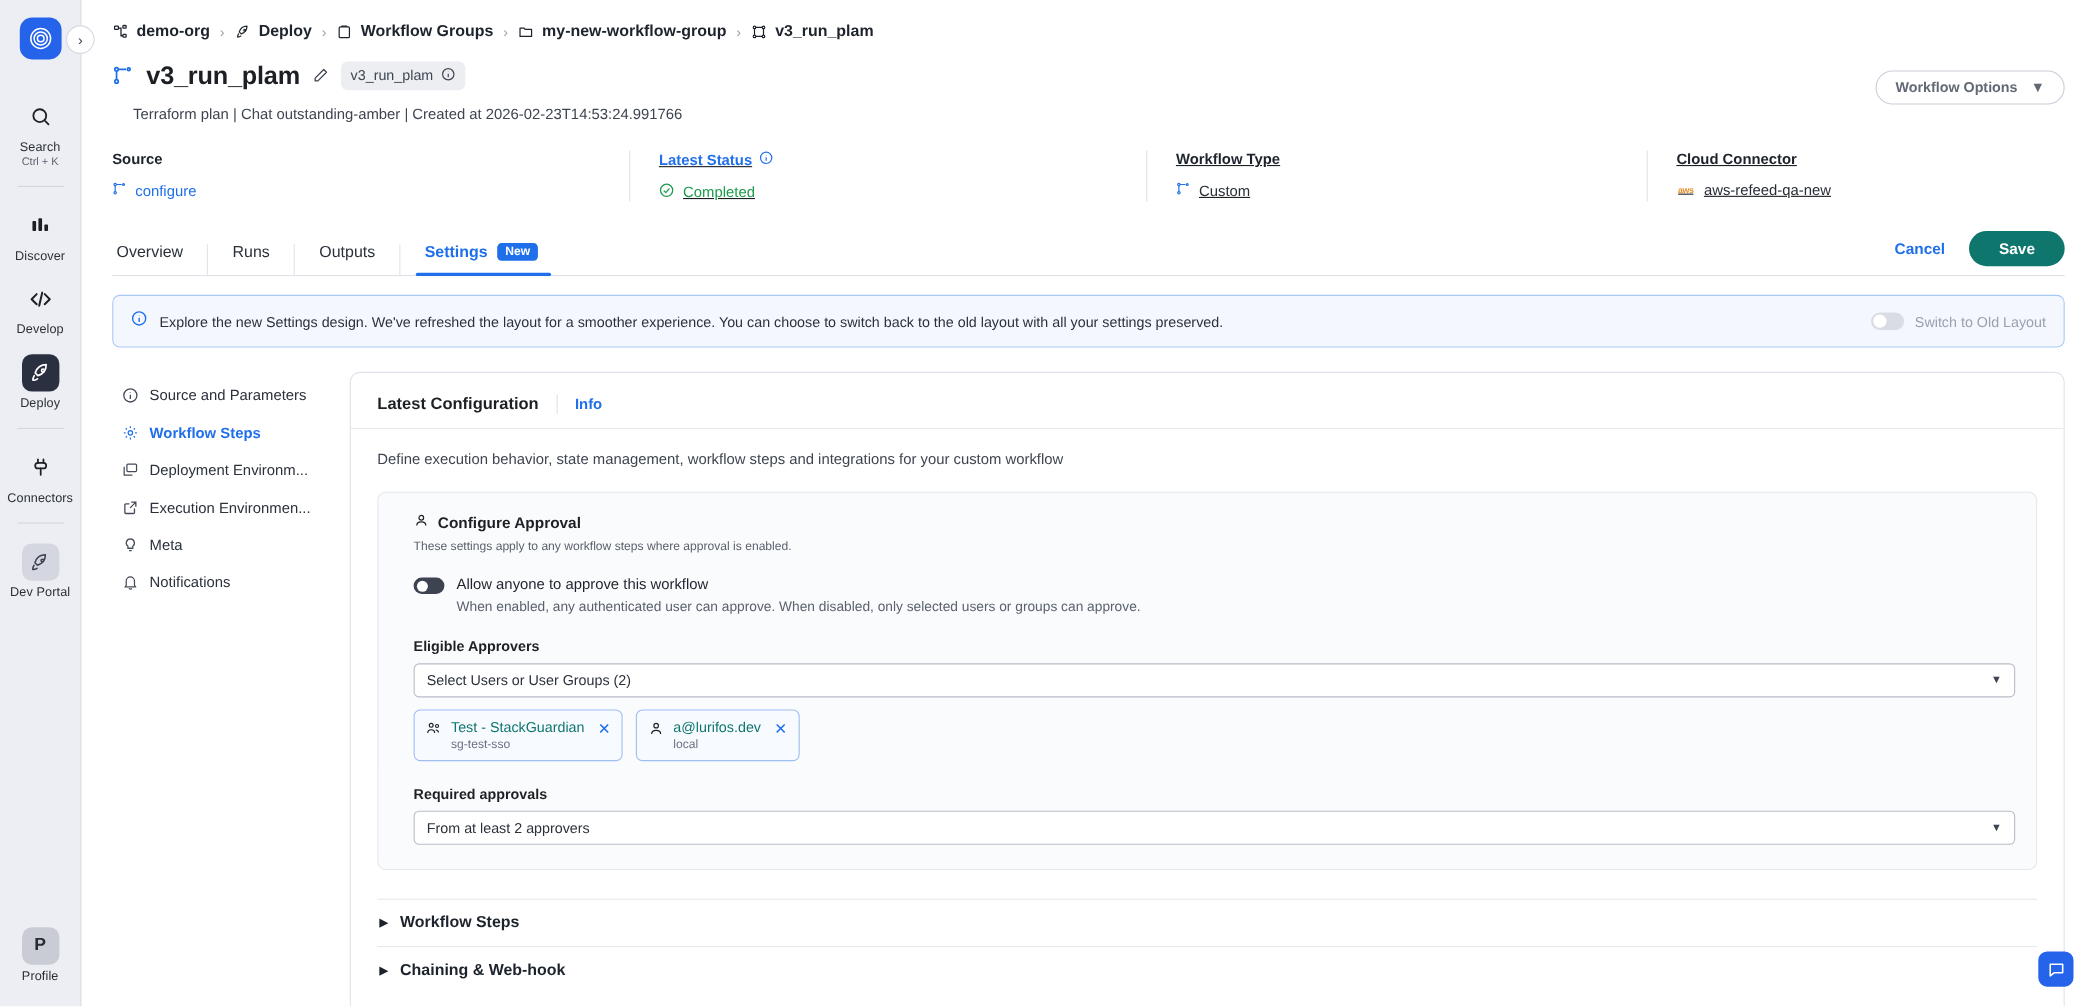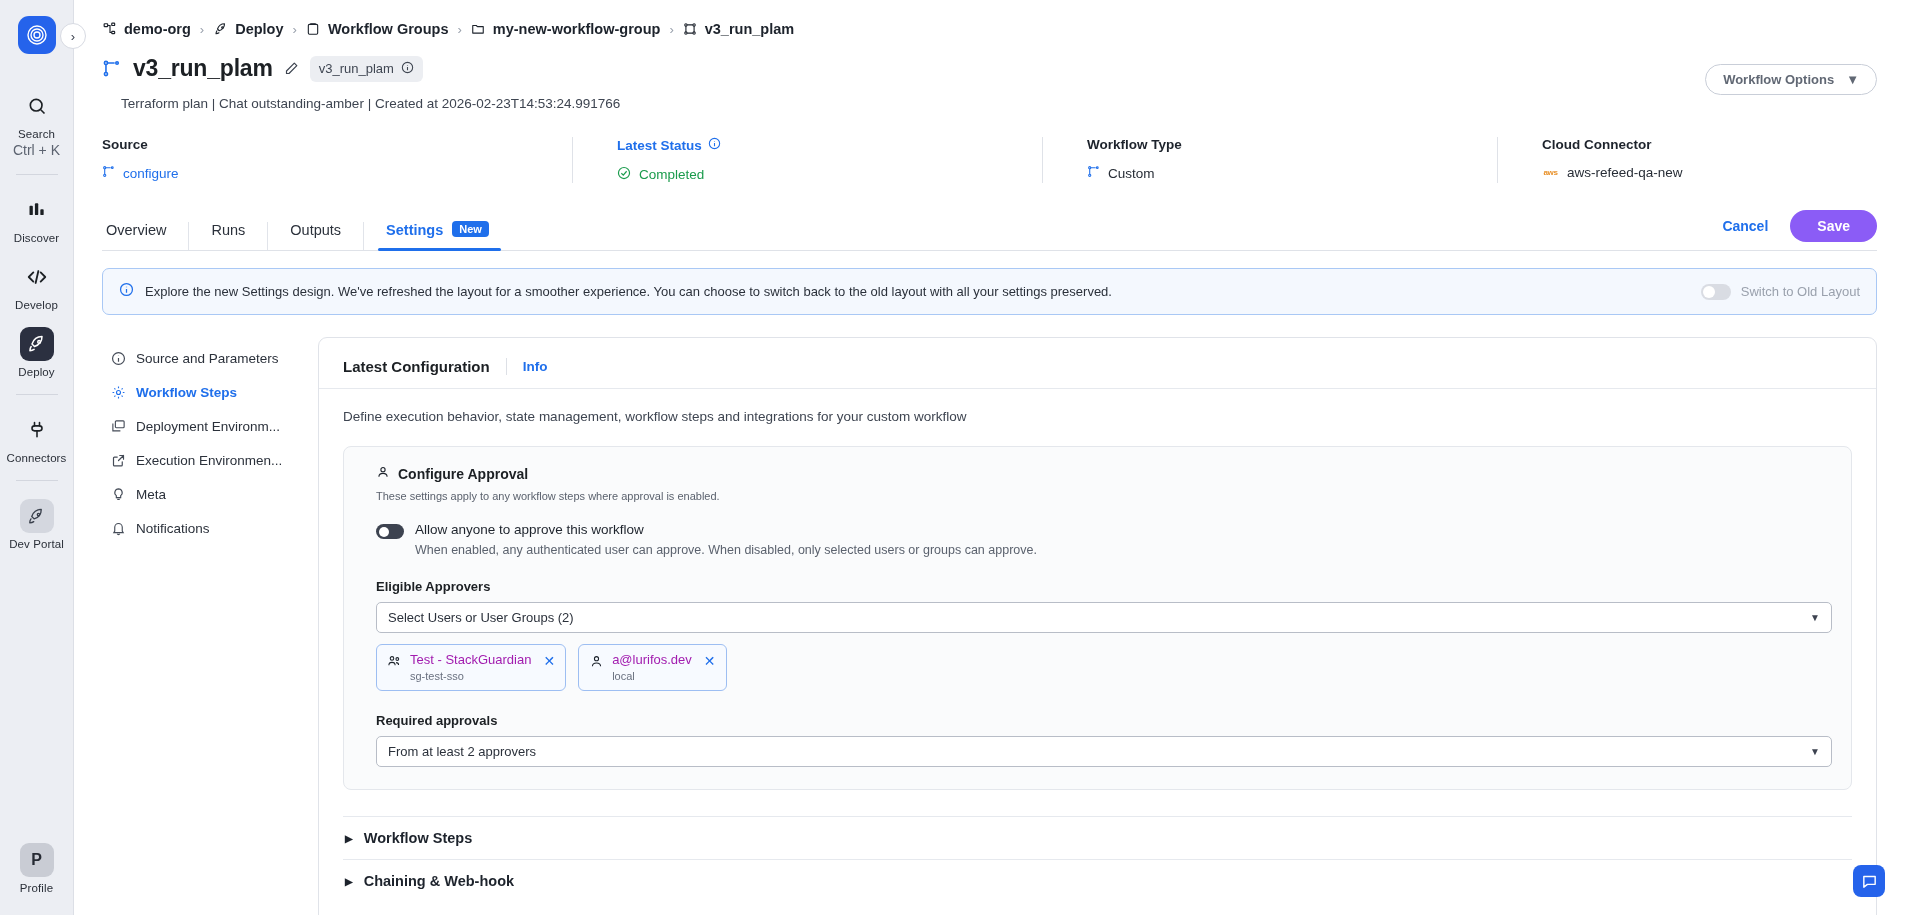--- a/index.html
+++ b/index.html
@@ -38,21 +38,21 @@
     display: flex; flex-direction: column; align-items: center; gap: 5px;
     color: #1c2024; text-decoration: none;
   }
   .rail-item .ri-ic {
     width: 34px; height: 34px; border-radius: 9px;
     display: flex; align-items: center; justify-content: center;
   }
   .rail-item.active .ri-ic { background: #2b3040; color: #ffffff; }
   .rail-item.soft .ri-ic { background: #d4d7df; }
   .rail-lbl { font-size: 11.5px; letter-spacing: .1px; color:#2a2f38; }
-  .rail-sub { font-size: 14px; color: #5c6370; margin-top:-3px;}
+  .rail-sub { font-size: 10px; color: #5c6370; margin-top:-3px;}
   .rail-div { width: 42px; height: 1px; background: #d3d6de; margin: 9px 0; }
   .rail-spacer { flex: 1; }
   .profile-av {
     width: 34px; height: 34px; border-radius: 9px; background: #c9ccd4;
     display:flex; align-items:center; justify-content:center;
     font-size: 16px; font-weight: 600; color: #262a33;
   }
 
   
   .main { flex: 1; height: 915px; position: relative; overflow: hidden; }
@@ -85,21 +85,21 @@
   }
   .subtitle {
     padding: 14px 0 0 28px; font-size: 13.5px; color: #3e4551; margin-left: 19px;
   }
 
   
   .meta-strip {
     display: flex; padding: 26px 28px 0 28px; gap: 0;
   }
   .meta-col { padding-right: 24px; }
-  .meta-col + .meta-col { border-left: 1px solid #dfe2e8; padding-left: 44px; }
+  .meta-col + .meta-col { border-left: 1px solid #dfe2e8; padding-left: 26px; text-decoration: underline; }
   .m1 { width: 470px; } .m2 { width: 470px; } .m3 { width: 455px; } .m4 { flex: 1; }
   .meta-h { font-size: 13.5px; font-weight: 700; color: #1d232c; display:flex; align-items:center; gap:6px;}
   .meta-h.blue { color: #1f6feb; }
   .meta-v { margin-top: 13px; font-size: 13.5px; color: #272d36; display: flex; align-items: center; gap: 8px; }
   .meta-v.link { color: #1f6feb; }
   .meta-v.ok { color: #1a9b4c; }
   .aws-ic {
     font-size: 8px; font-weight: 800; color: #e8912a; letter-spacing: -.4px;
     width: 17px; text-align:center;
   }
@@ -122,21 +122,21 @@
     content:""; position:absolute; left: 14px; right: 10px; bottom: -1px;
     height: 3px; background: #1f6feb; border-radius: 2px;
   }
   .new-badge {
     background: #1f6feb; color: #fff; font-size: 11px; font-weight: 700;
     padding: 2px 7px; border-radius: 4px; position: relative; top: -1px;
   }
   .tab-actions { display: flex; align-items: center; gap: 22px; padding-bottom: 8px; }
   .btn-link { color: #1f6feb; font-size: 14px; font-weight: 600; }
   .btn-save {
-    background: #8b5cf6; color: #fff; font-size: 14px; font-weight: 700;
+    background: #0f766e; color: #fff; font-size: 14px; font-weight: 700;
     border: none; border-radius: 18px; padding: 8px 27px;
     font-family: "Liberation Sans", sans-serif;
   }
 
   
   .banner {
     margin: 17px 28px 0 28px;
     border: 1px solid #a9c8f5; border-radius: 7px; background: #f4f8fe;
     display: flex; align-items: center; gap: 11px;
     padding: 13px 16px; position: relative; min-height: 44px;
@@ -203,21 +203,21 @@
   }
   .select .caret { position: absolute; right: 11px; color: #3d4350; font-size: 10px; }
 
   .tokens { display: flex; gap: 12px; margin-top: 11px; }
   .token {
     border: 1px solid #9dbef2; border-radius: 6px; background: #f7faff;
     padding: 7px 10px 8px 10px; display: flex; align-items: flex-start; gap: 8px;
     min-width: 130px;
   }
   .token-ic { color: #2b313b; margin-top: 2px; display:inline-flex; }
-  .token-n { font-size: 13px; color: #a21caf; }
+  .token-n { font-size: 13px; color: #0f766e; }
   .token-s { font-size: 11px; color: #6a7180; margin-top: 3px; }
   .token-x { color: #1f6feb; font-size: 14px; margin-left: 4px; margin-top: 1px; }
 
   .accordion { border-top: 1px solid #e6e9ee; margin-top: 26px; }
   .acc-row {
     display: flex; align-items: center; gap: 11px;
     padding: 13px 2px; font-size: 14.5px; font-weight: 700; color: #1d232c;
     border-bottom: 1px solid #e6e9ee;
   }
   .acc-car { font-size: 10px; color: #1d232c; }

